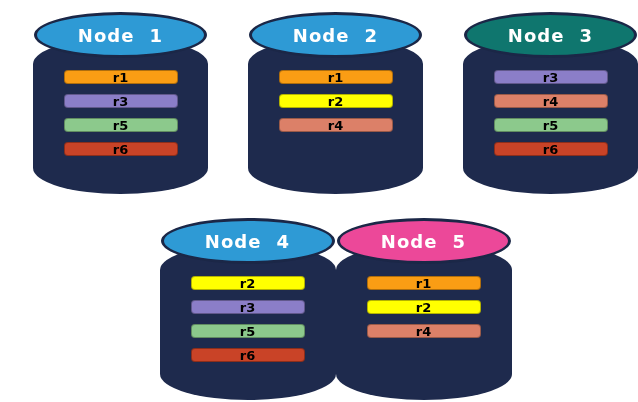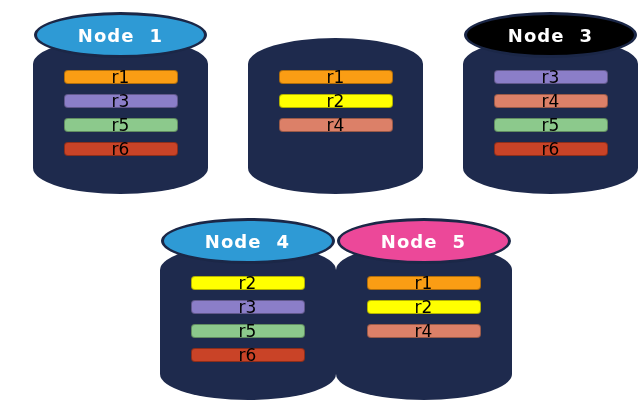--- a/index.html
+++ b/index.html
@@ -52,22 +52,22 @@
     width: 114px;
     height: 14px;
     border-radius: 4px;
     border: 1px solid rgba(0,0,0,0.30);
     box-sizing: border-box;
     display: flex;
     align-items: center;
     justify-content: center;
   }
   .bar-label {
-    font-size: 17px;
-    font-weight: normal;
+    font-size: 13px;
+    font-weight: bold;
     line-height: 1;
   }
 </style>
 </head>
 <body>
 
 <div id="canvas" style="background: rgb(255, 255, 255);">
     <div class="row row-1">
       <div class="node">
     <div class="cyl-body" style="background: rgb(30, 42, 77);"></div>
@@ -84,35 +84,38 @@
           <div class="bar" style="background: rgb(140, 201, 140);">
     <span class="bar-label" style="color: rgb(0, 0, 0);">r5</span>
   </div>
           <div class="bar" style="background: rgb(201, 67, 39);">
     <span class="bar-label" style="color: rgb(0, 0, 0);">r6</span>
   </div>
         </div>
   </div>
       <div class="node">
     <div class="cyl-body" style="background: rgb(30, 42, 77);"></div>
+    <div class="cyl-top" style="background: rgb(46, 154, 213); border-color: rgb(27, 39, 71);">
+      <span class="node-label" style="color: rgb(255, 255, 255);">Node 2</span>
+    </div>
     <div class="bars">
           <div class="bar" style="background: rgb(250, 157, 20);">
     <span class="bar-label" style="color: rgb(0, 0, 0);">r1</span>
   </div>
           <div class="bar" style="background: rgb(255, 255, 0);">
     <span class="bar-label" style="color: rgb(0, 0, 0);">r2</span>
   </div>
           <div class="bar" style="background: rgb(220, 128, 104);">
     <span class="bar-label" style="color: rgb(0, 0, 0);">r4</span>
   </div>
         </div>
   </div>
       <div class="node">
     <div class="cyl-body" style="background: rgb(30, 42, 77);"></div>
-    <div class="cyl-top" style="background: #000000; border-color: rgb(27, 39, 71);">
+    <div class="cyl-top" style="background: #0f766e; border-color: rgb(27, 39, 71);">
       <span class="node-label" style="color: rgb(255, 255, 255);">Node 3</span>
     </div>
     <div class="bars">
           <div class="bar" style="background: rgb(139, 126, 200);">
     <span class="bar-label" style="color: rgb(0, 0, 0);">r3</span>
   </div>
           <div class="bar" style="background: rgb(220, 128, 104);">
     <span class="bar-label" style="color: rgb(0, 0, 0);">r4</span>
   </div>
           <div class="bar" style="background: rgb(140, 201, 140);">

